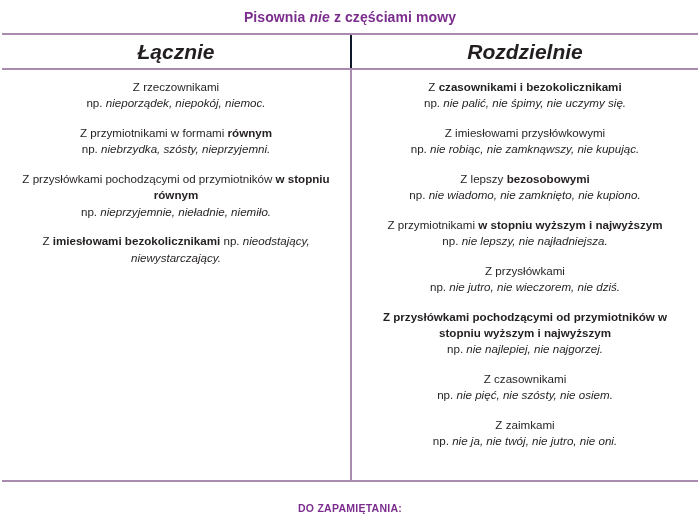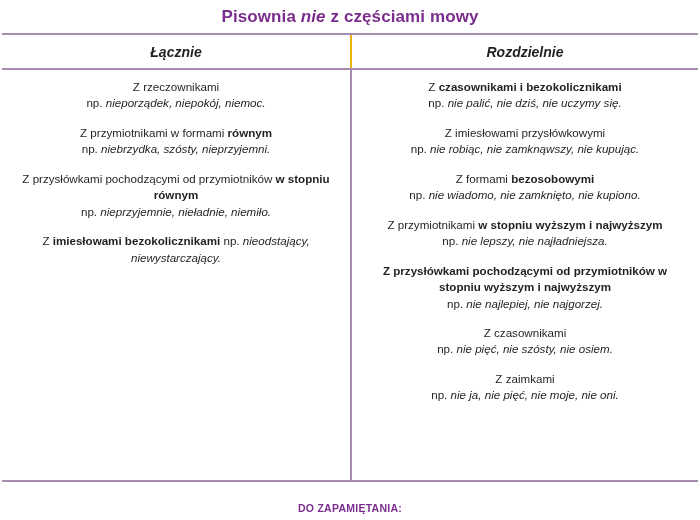--- a/index.html
+++ b/index.html
@@ -24,21 +24,21 @@
   }
 
   
   .title-bar {
     height: 33px;
     display: flex;
     align-items: center;
     justify-content: center;
   }
   .title {
-    font-size: 17px;
+    font-size: 14px;
     font-weight: bold;
     color: #7b2d8e;
     letter-spacing: 0.1px;
     white-space: nowrap;
   }
   .title .it { font-style: italic; }
 
   
   .table {
     margin: 0 2px;
@@ -49,27 +49,27 @@
   .head-row {
     display: flex;
     border-bottom: 2px solid #a98bb0;
     height: 33px;
   }
   .head-cell {
     flex: 1 1 50%;
     display: flex;
     align-items: center;
     justify-content: center;
-    font-size: 14px;
+    font-size: 21px;
     font-weight: bold;
     font-style: italic;
     color: #231f20;
     box-sizing: border-box;
   }
-  .head-cell.right-col { border-left: 2px solid #eab308; }
+  .head-cell.right-col { border-left: 2px solid #0f172a; }
 
   .body-row {
     display: flex;
     min-height: 410px;
   }
   .body-cell {
     flex: 1 1 50%;
     box-sizing: border-box;
     padding: 9px 8px 10px 8px;
   }
@@ -122,27 +122,28 @@
     </div>
 
     <div class="body-row">
       <div class="body-cell left-col" id="left-col">
           <p class="entry"><span>Z rzeczownikami</span><br><span>np. </span><span class="i">nieporządek, niepokój, niemoc.</span></p>
           <p class="entry"><span>Z przymiotnikami w formami </span><span class="b">równym</span><br><span>np. </span><span class="i">niebrzydka, szósty, nieprzyjemni.</span></p>
           <p class="entry"><span>Z przysłówkami pochodzącymi od przymiotników </span><span class="b">w stopniu równym</span><br><span>np. </span><span class="i">nieprzyjemnie, nieładnie, niemiło.</span></p>
           <p class="entry"><span>Z </span><span class="b">imiesłowami bezokolicznikami</span><span> np. </span><span class="i">nieodstający, niewystarczający.</span></p>
         </div>
       <div class="body-cell right-col right-col-body" id="right-col">
-          <p class="entry"><span>Z </span><span class="b">czasownikami i bezokolicznikami</span><br><span>np. </span><span class="i">nie palić, nie dziś, nie uczymy się.</span></p>
+          <p class="entry"><span>Z </span><span class="b">czasownikami i bezokolicznikami</span><br><span>np. </span><span class="i">nie palić, nie śpimy, nie uczymy się.</span></p>
           <p class="entry"><span>Z imiesłowami przysłówkowymi</span><br><span>np. </span><span class="i">nie robiąc, nie zamknąwszy, nie kupując.</span></p>
-          <p class="entry"><span>Z formami </span><span class="b">bezosobowymi</span><br><span>np. </span><span class="i">nie wiadomo, nie zamknięto, nie kupiono.</span></p>
+          <p class="entry"><span>Z lepszy </span><span class="b">bezosobowymi</span><br><span>np. </span><span class="i">nie wiadomo, nie zamknięto, nie kupiono.</span></p>
           <p class="entry"><span>Z przymiotnikami </span><span class="b">w stopniu wyższym i najwyższym</span><br><span>np. </span><span class="i">nie lepszy, nie najładniejsza.</span></p>
+          <p class="entry"><span>Z przysłówkami</span><br><span>np. </span><span class="i">nie jutro, nie wieczorem, nie dziś.</span></p>
           <p class="entry"><span class="b">Z przysłówkami pochodzącymi od przymiotników w stopniu wyższym i najwyższym</span><br><span>np. </span><span class="i">nie najlepiej, nie najgorzej.</span></p>
           <p class="entry"><span>Z czasownikami</span><br><span>np. </span><span class="i">nie pięć, nie szósty, nie osiem.</span></p>
-          <p class="entry"><span>Z zaimkami</span><br><span>np. </span><span class="i">nie ja, nie pięć, nie moje, nie oni.</span></p>
+          <p class="entry"><span>Z zaimkami</span><br><span>np. </span><span class="i">nie ja, nie twój, nie jutro, nie oni.</span></p>
         </div>
     </div>
 
   </div>
 
   <div class="footer">
     <div class="footer-label">DO ZAPAMIĘTANIA:</div>
   </div>
 
 </div>

